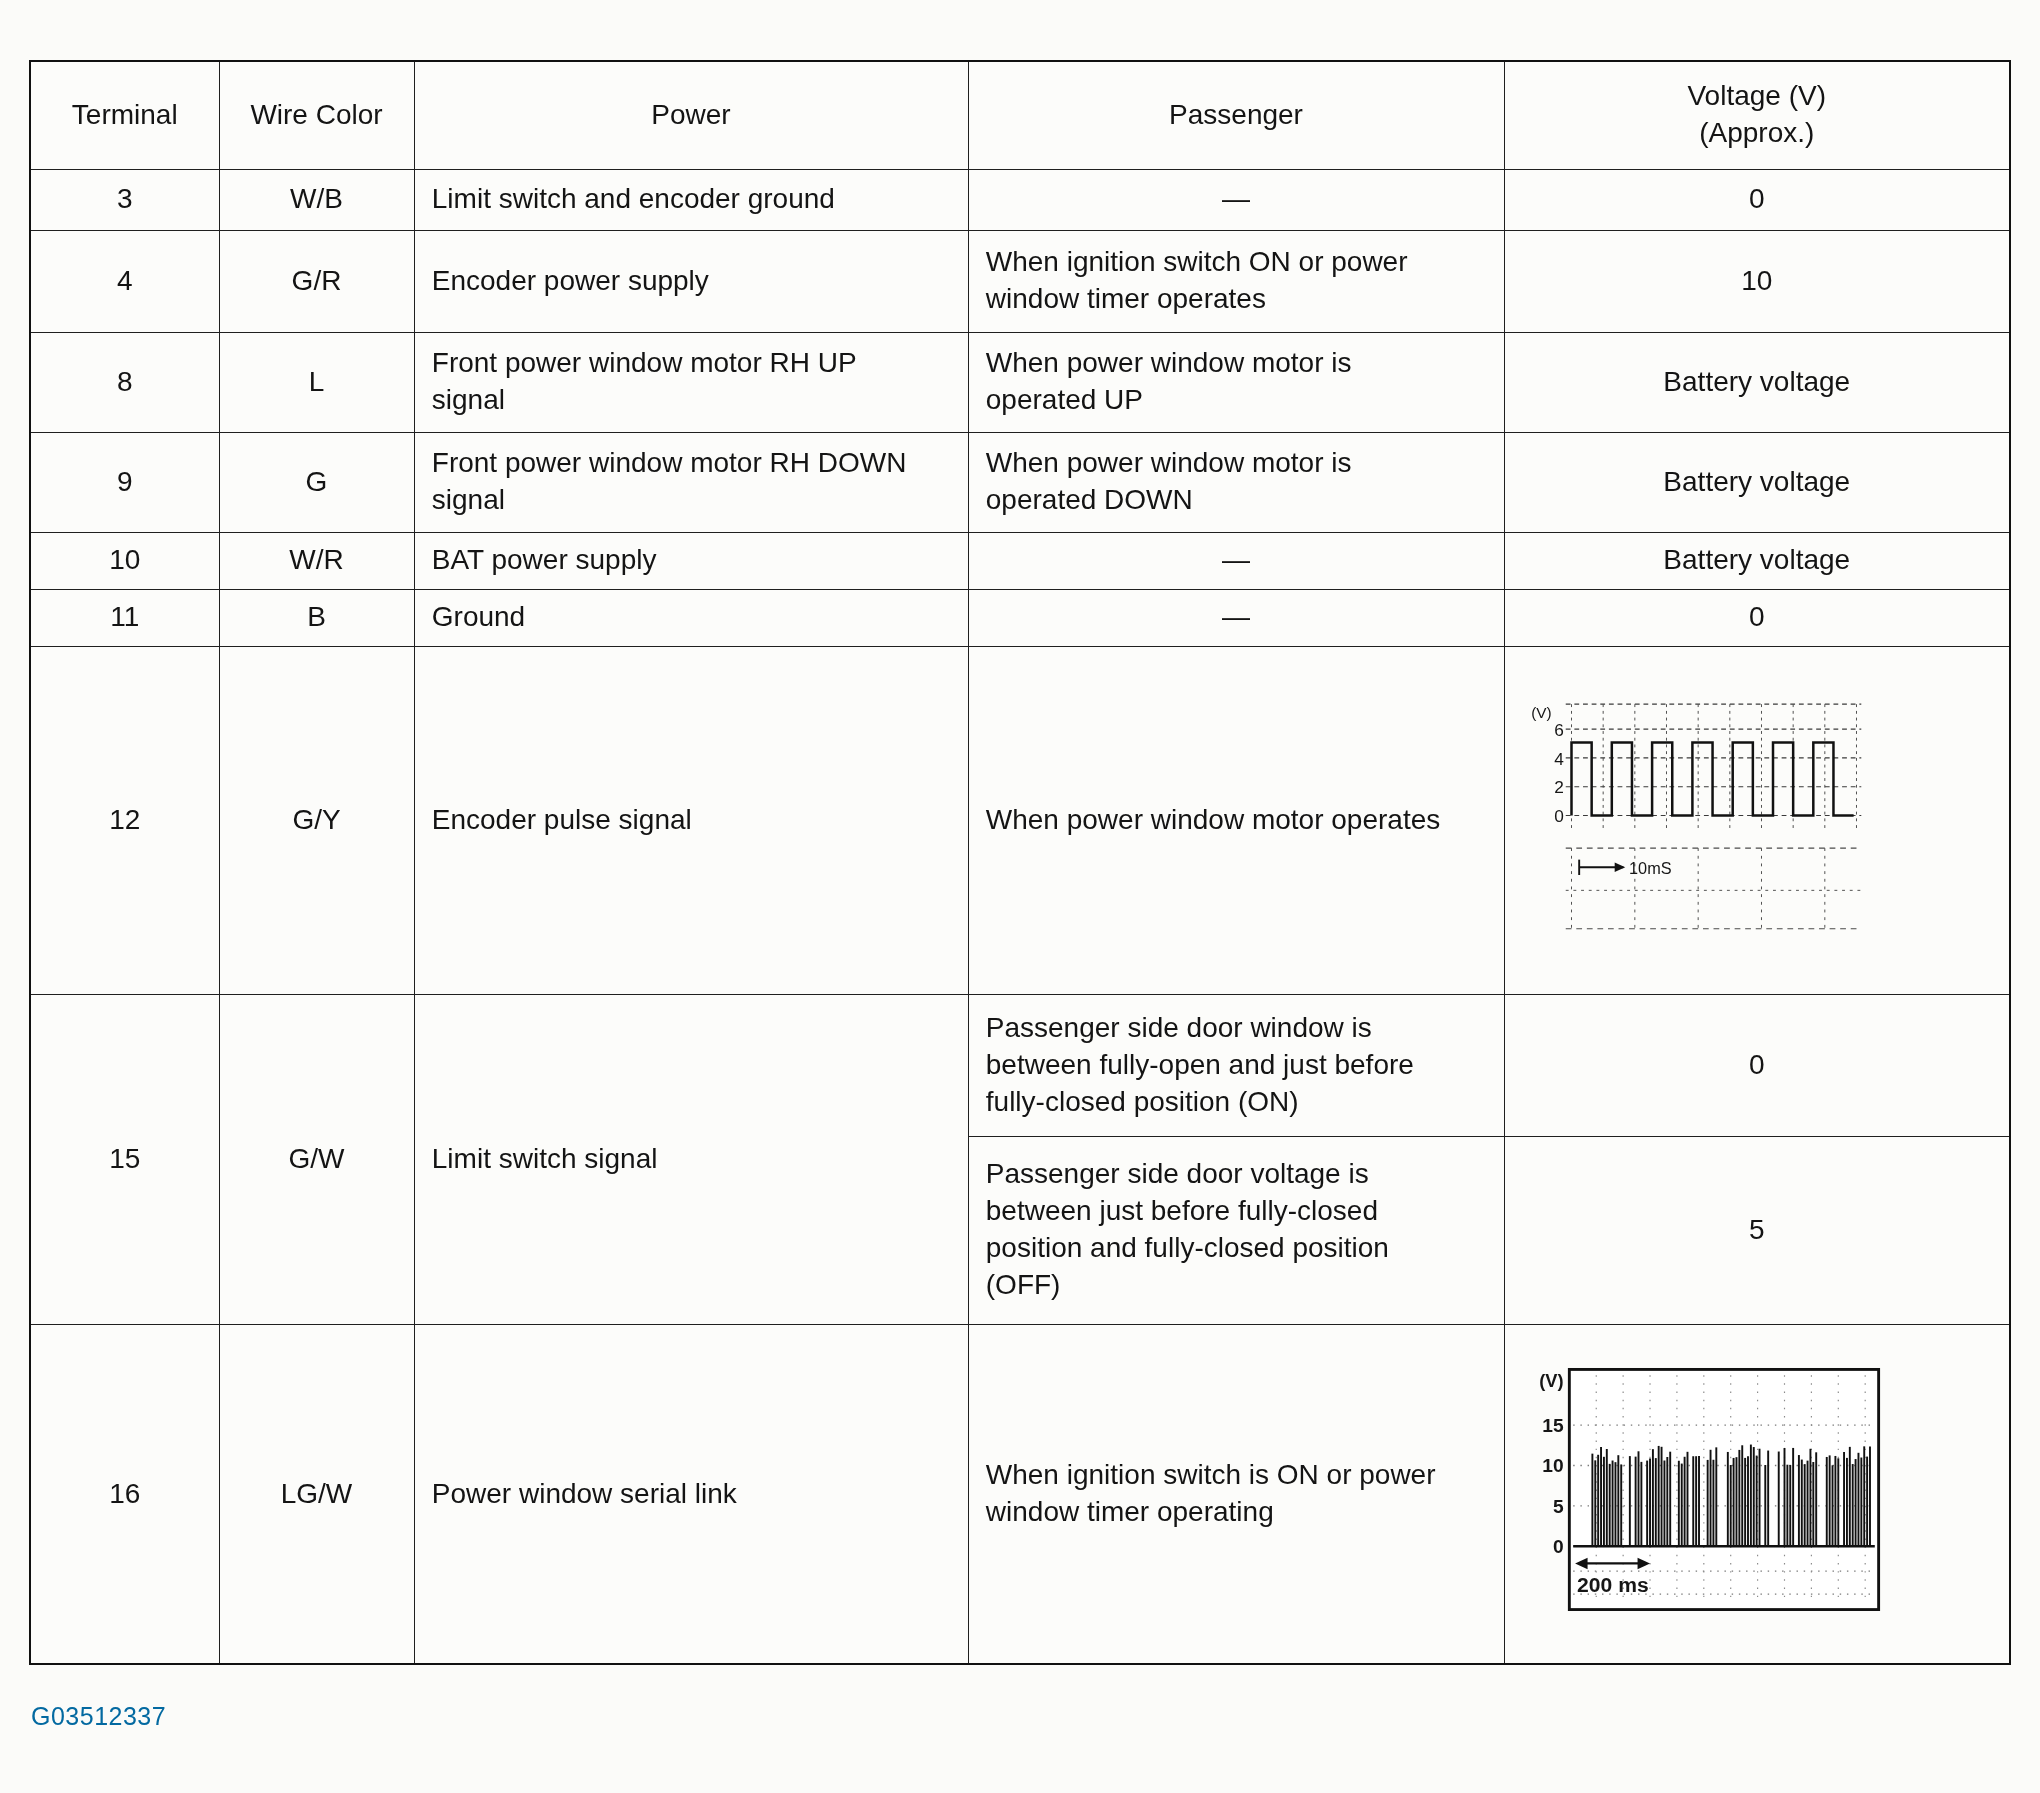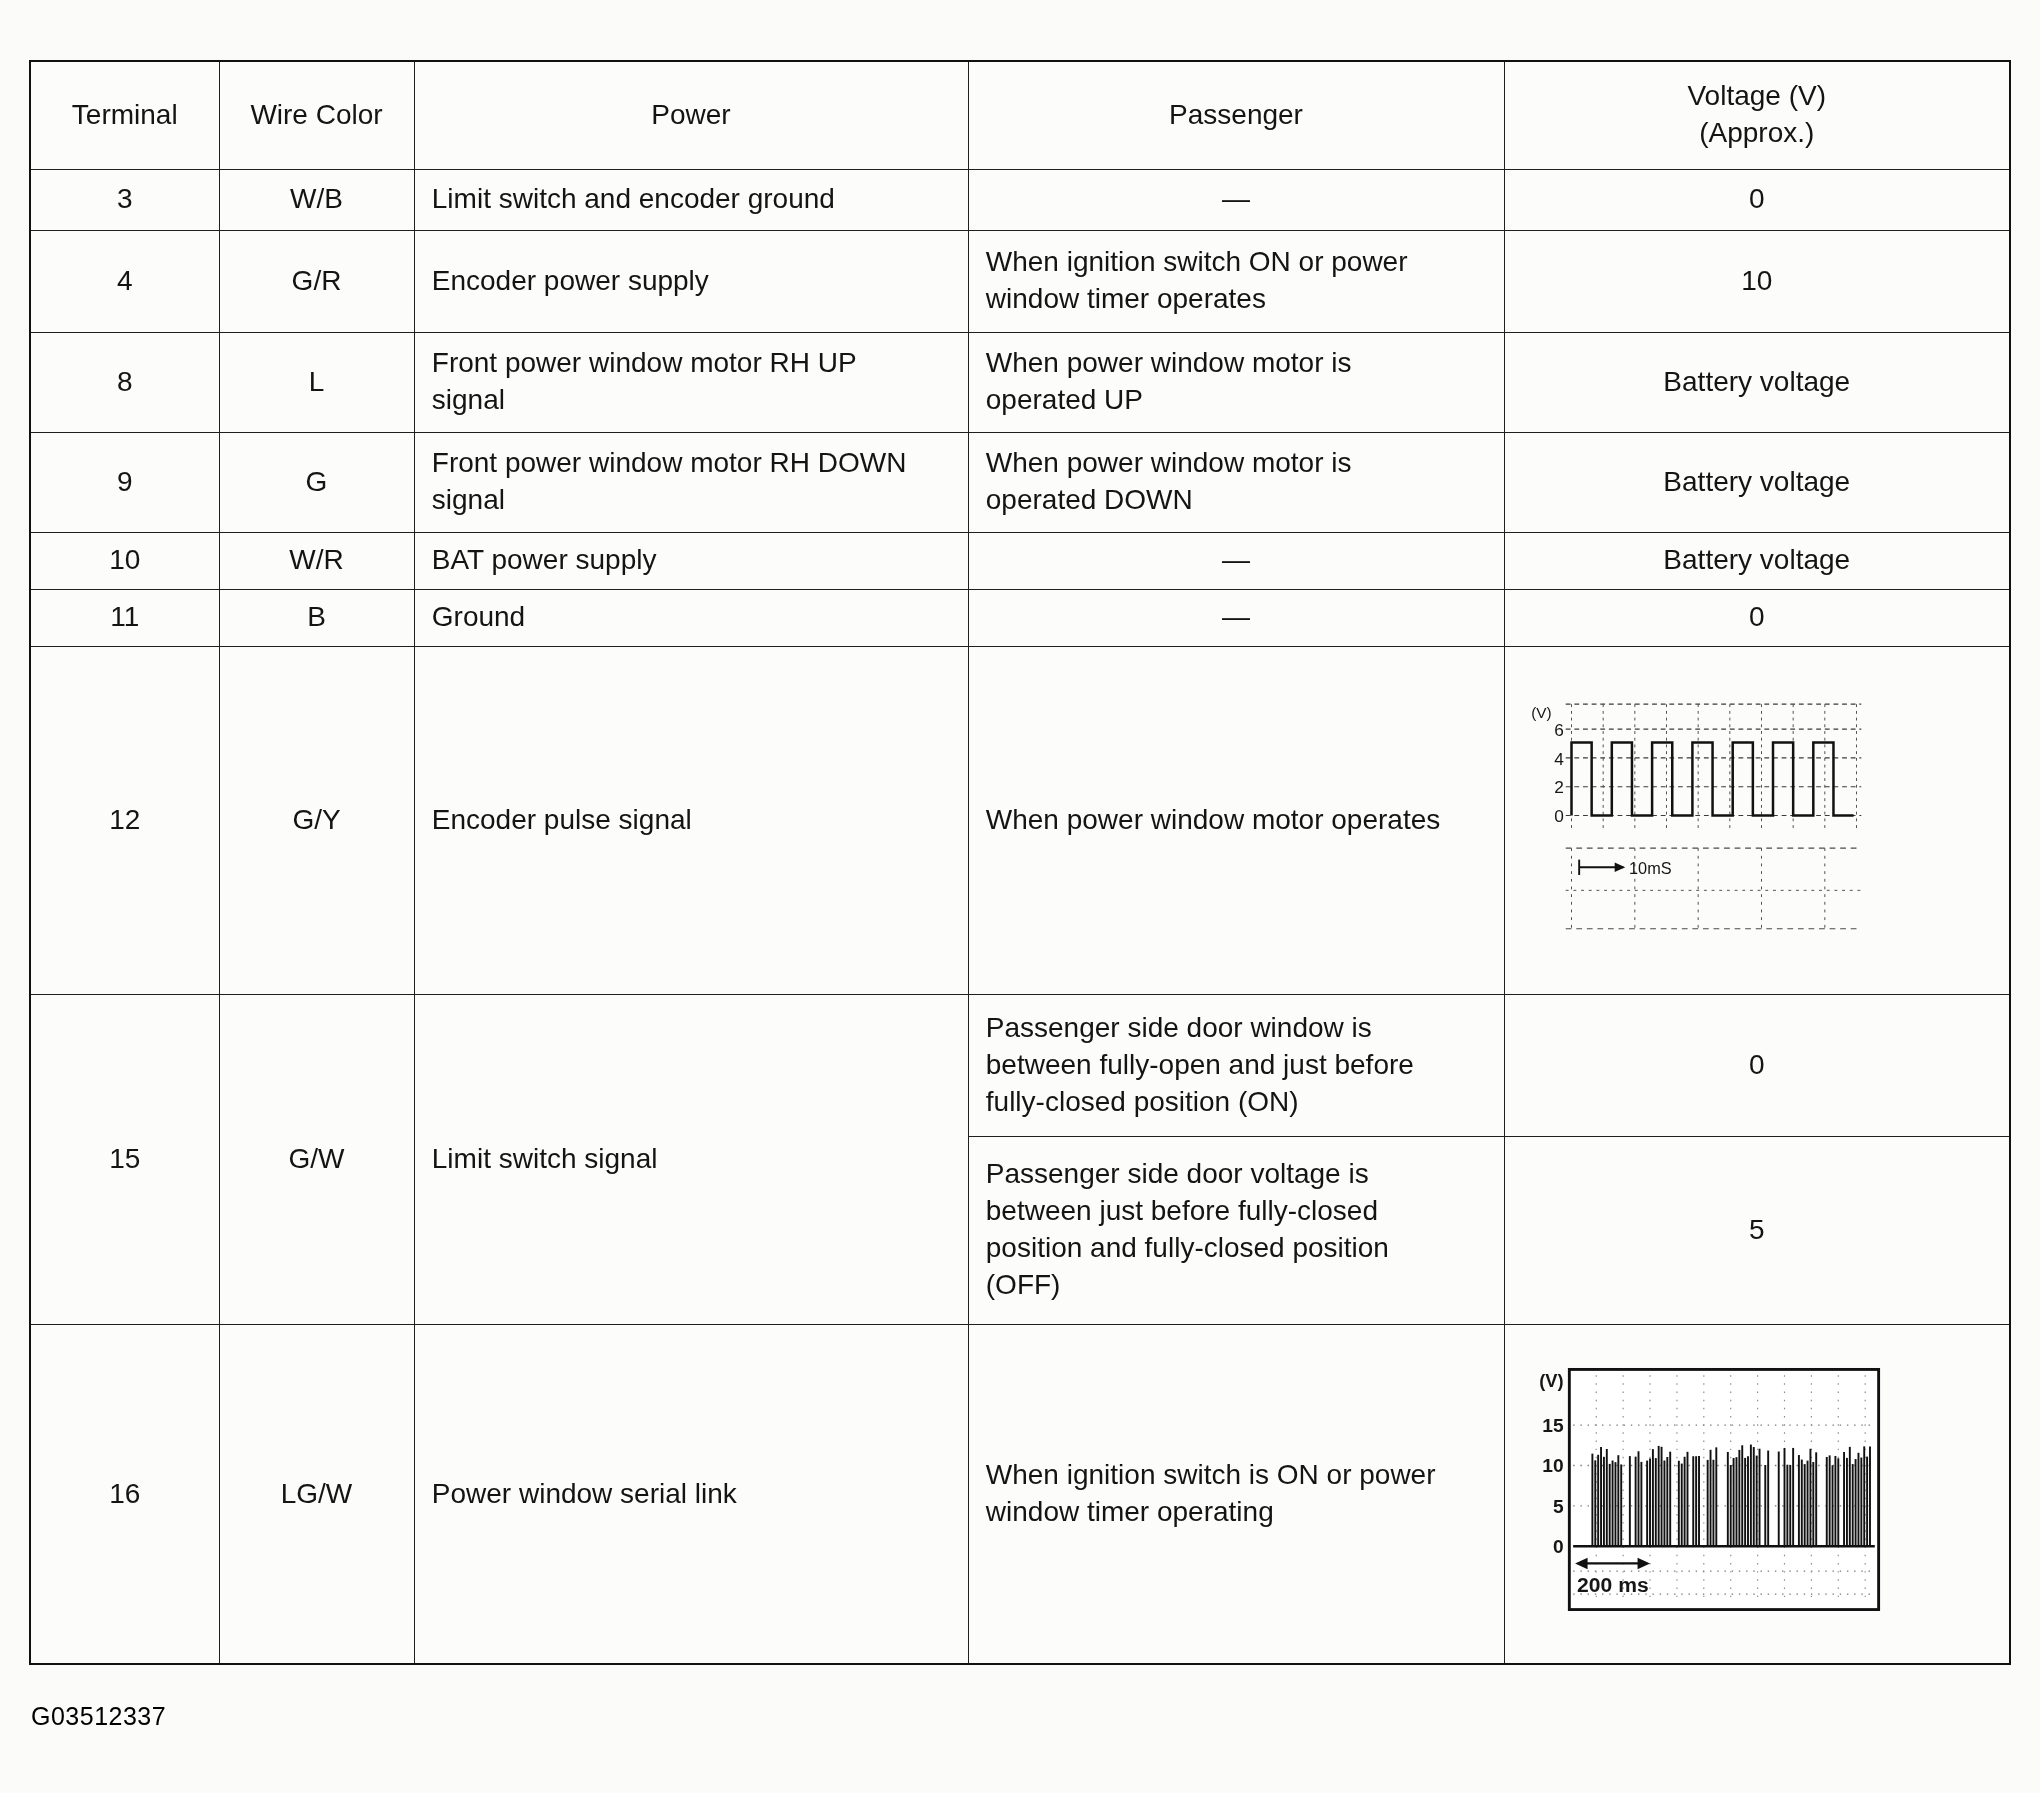--- a/index.html
+++ b/index.html
@@ -35,21 +35,21 @@
   tr.r0{height:61px;}  tr.r1{height:102px;} tr.r2{height:100px;}
   tr.r3{height:100px;} tr.r4{height:56px;}  tr.r5{height:55px;}
   tr.r6{height:348px;} tr.r7a{height:142px;} tr.r7b{height:188px;}
   tr.r8{height:340px;}
   td.center{text-align:center;}
   td.left{text-align:left;padding:9.6px 54px 9.6px 17.3px;}
   td.wave{text-align:left;padding:5.8px 3.8px;}
   .wave-box{display:inline-block;margin-left:21px;}
   .fig-code{
     position:absolute;left:31px;top:1702px;
-    font-size:25px;color:#000000;letter-spacing:0.5px;
+    font-size:25px;color:#0369a1;letter-spacing:0.5px;
   }
   svg text{font-family:"Liberation Sans", sans-serif;}
 </style>
 </head>
 <body>
 
 <div class="page">
 
   <table class="wiring">
     <colgroup>

